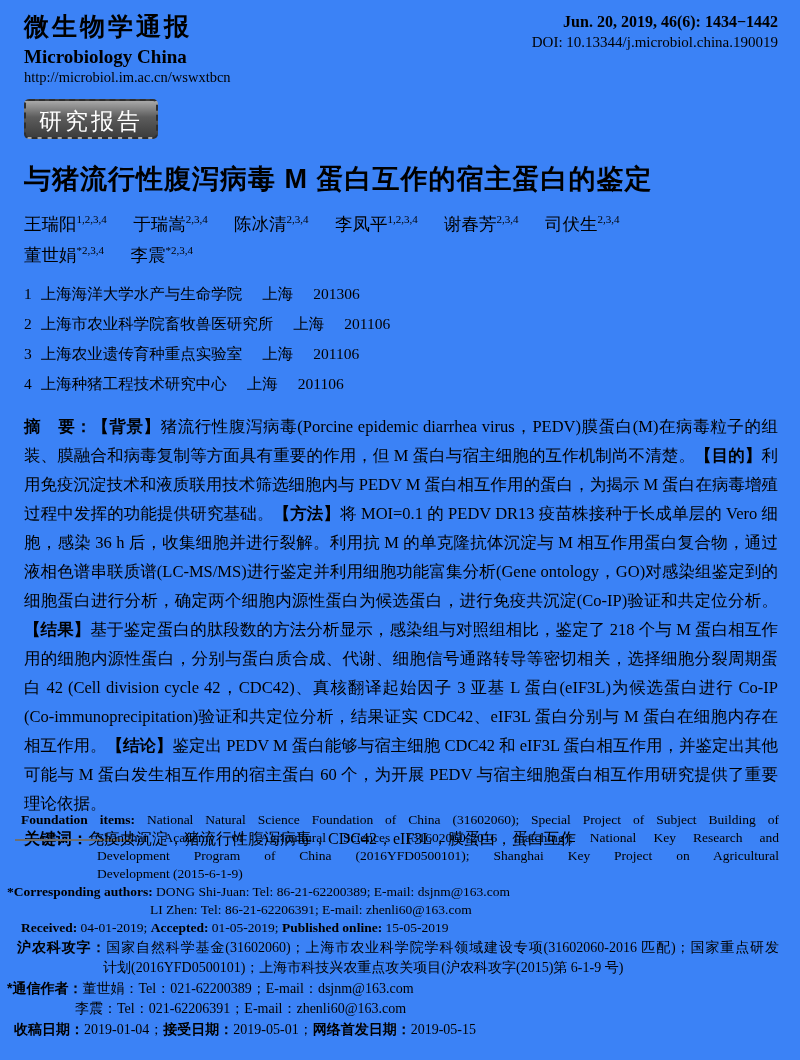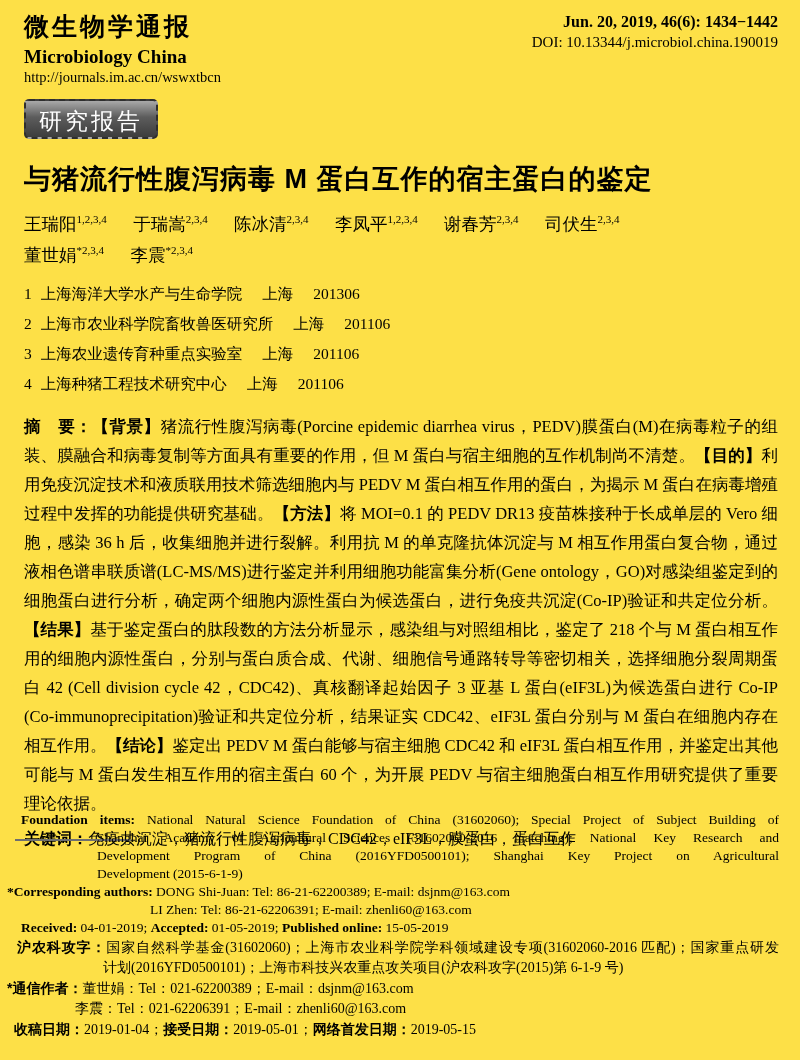--- a/index.html
+++ b/index.html
@@ -2,21 +2,21 @@
 <html><head>
 <meta charset="utf-8">
 <style>
   * { margin: 0; padding: 0; box-sizing: border-box; }
   html, body { background: #ffffff; }
   body { font-family: "Liberation Serif", serif; color: #000; }
   .page {
     position: relative;
     width: 800px; height: 1060px;
     margin: 0 auto;
-    background: #fde047;
+    background: #3b82f6;
     padding: 10px 22px 0 24px;
     overflow: hidden;
   }
   
   .header { display: flex; justify-content: space-between; align-items: flex-start; }
   .journal-cn { font-size: 25px; font-weight: bold; letter-spacing: 3px; font-family: "Liberation Serif", serif; }
   .journal-en { font-size: 19px; font-weight: bold; margin-top: 3px; }
   .journal-contact { font-size: 14.5px; line-height: 1.25; }
   .header-right { text-align: right; padding-top: 3px; }
   .issue-info { font-size: 16px; font-weight: bold; }
@@ -89,21 +89,21 @@
 </head>
 <body>
 
 <div class="page">
 
   
   <div class="header">
     <div>
       <div class="journal-cn">微生物学通报</div>
       <div class="journal-en">Microbiology China</div>
-      <div class="journal-contact">http://journals.im.ac.cn/wswxtbcn</div>
+      <div class="journal-contact">http://microbiol.im.ac.cn/wswxtbcn</div>
     </div>
     <div class="header-right">
       <div class="issue-info">Jun. 20, 2019, 46(6): 1434−1442</div>
       <div class="doi">DOI: 10.13344/j.microbiol.china.190019</div>
     </div>
   </div>
 
   
   <div class="badge">研究报告</div>
 

